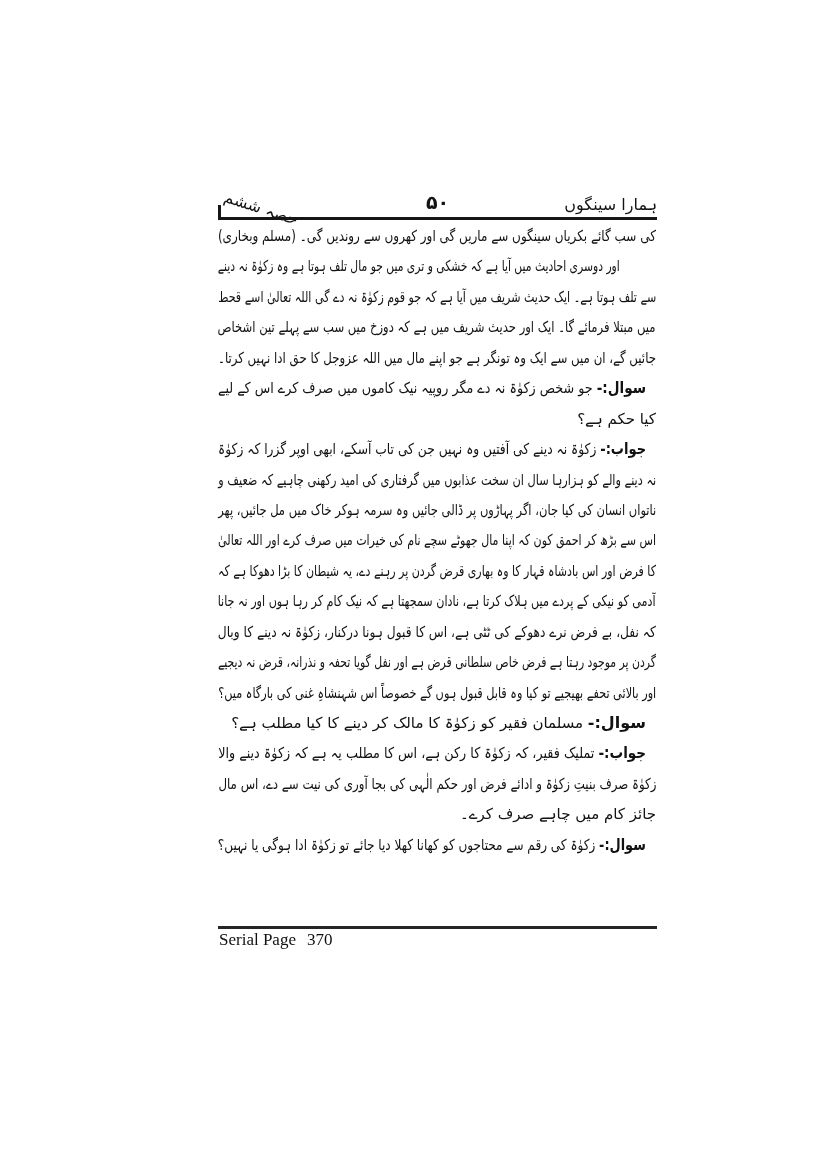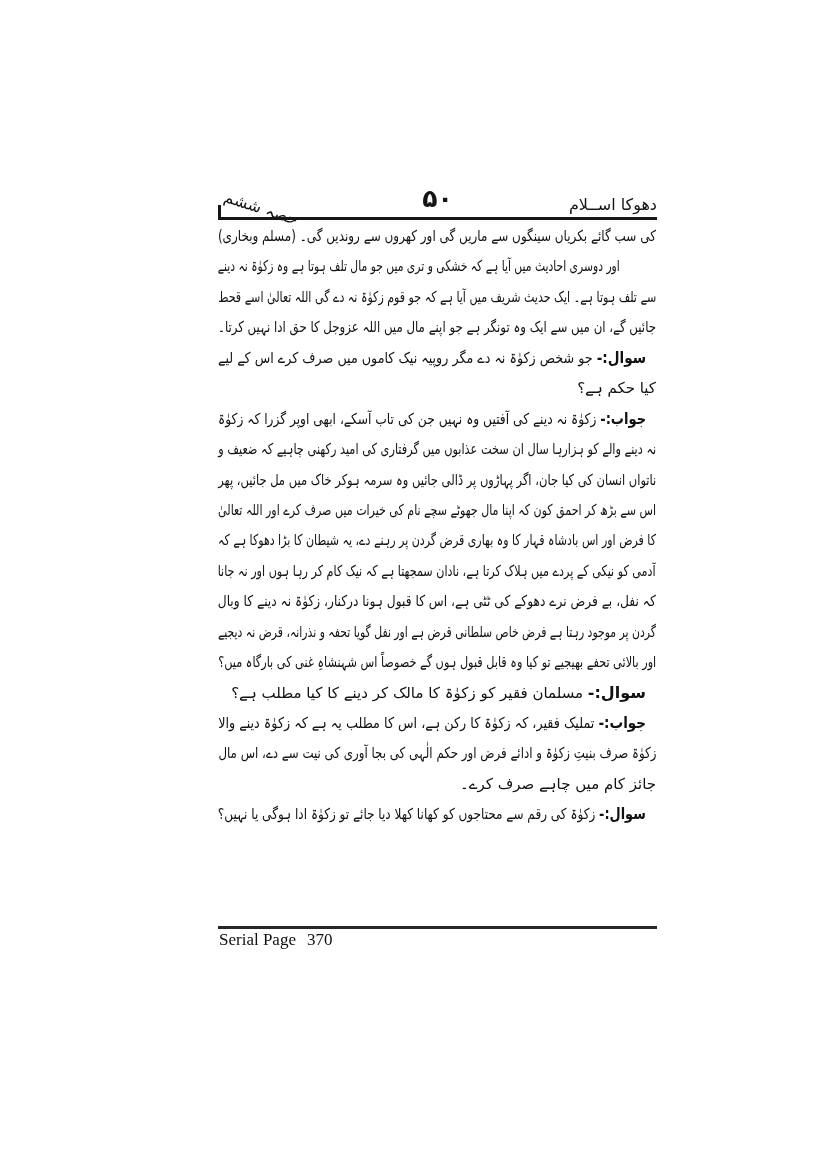--- a/index.html
+++ b/index.html
@@ -8,21 +8,21 @@
     font-family:"DejaVu Sans",sans-serif;color:#141414;overflow:hidden;
   }
   
   .hdr{position:absolute;left:218px;top:178px;width:439px;height:39px;direction:rtl;}
   .hdr .title{
     position:absolute;right:0;bottom:3px;font-size:16px;letter-spacing:0;
     white-space:nowrap;
   }
   .hdr .pnum{
     position:absolute;left:50%;bottom:4px;transform:translateX(-50%);
-    font-size:25px;font-weight:bold;white-space:nowrap;
+    font-size:19px;font-weight:bold;white-space:nowrap;
   }
   .hdr .section{
     position:absolute;left:2px;bottom:0px;font-size:16px;white-space:nowrap;
     transform:rotate(18deg);transform-origin:50% 100%;
   }
   .hrule{position:absolute;left:218px;top:217px;width:439px;height:2.5px;background:#161616;}
   .hrule .tick{position:absolute;left:0;top:-12px;width:2.5px;height:12px;background:#161616;}
   
   .lines{
     position:absolute;left:218px;top:221px;width:438px;direction:rtl;
@@ -42,32 +42,33 @@
   .serial{
     position:absolute;left:219px;top:930px;font-family:"Liberation Serif",serif;
     font-size:17px;color:#101010;white-space:nowrap;
   }
   .serial .num{margin-left:11px;}
 </style>
 </head>
 <body>
 
 <header class="hdr">
-  <span class="title">دھوکا اســلام</span>
+  <span class="title">ہمارا سینگوں</span>
   <span class="pnum">۵۰</span>
   <span class="section">حصہ ششم</span>
 </header>
 <div class="hrule">
   <span class="tick"></span>
 </div>
 
 <main class="lines">
   <div class="line end"><span class="lt" style="transform: scaleX(0.799452);"><span>کی سب گائے بکریاں سینگوں سے ماریں گی اور کھروں سے روندیں گی۔ (مسلم وبخاری)</span></span></div>
   <div class="line fill ind-lg"><span class="lt" style="transform: scaleX(0.716897);"><span>اور دوسری احادیث میں آیا ہے کہ خشکی و تری میں جو مال تلف ہوتا ہے وہ زکوٰۃ نہ دینے</span></span></div>
   <div class="line fill"><span class="lt" style="transform: scaleX(0.737122);"><span>سے تلف ہوتا ہے۔ ایک حدیث شریف میں آیا ہے کہ جو قوم زکوٰۃ نہ دے گی اللہ تعالیٰ اسے قحط</span></span></div>
+  <div class="line fill"><span class="lt" style="transform: scaleX(0.773105);"><span>میں مبتلا فرمائے گا۔ ایک اور حدیث شریف میں ہے کہ دوزخ میں سب سے پہلے تین اشخاص</span></span></div>
   <div class="line end"><span class="lt" style="transform: scaleX(0.784924);"><span>جائیں گے، ان میں سے ایک وہ تونگر ہے جو اپنے مال میں اللہ عزوجل کا حق ادا نہیں کرتا۔</span></span></div>
   <div class="line fill ind-sm"><span class="lt" style="transform: scaleX(0.847577);"><b>سوال:-</b> <span>جو شخص زکوٰۃ نہ دے مگر روپیہ نیک کاموں میں صرف کرے اس کے لیے</span></span></div>
   <div class="line end"><span class="lt"><span>کیا حکم ہے؟</span></span></div>
   <div class="line fill ind-sm"><span class="lt" style="transform: scaleX(0.816672);"><b>جواب:-</b> <span>زکوٰۃ نہ دینے کی آفتیں وہ نہیں جن کی تاب آسکے، ابھی اوپر گزرا کہ زکوٰۃ</span></span></div>
   <div class="line fill"><span class="lt" style="transform: scaleX(0.754908);"><span>نہ دینے والے کو ہزارہا سال ان سخت عذابوں میں گرفتاری کی امید رکھنی چاہیے کہ ضعیف و</span></span></div>
   <div class="line fill"><span class="lt" style="transform: scaleX(0.766761);"><span>ناتواں انسان کی کیا جان، اگر پہاڑوں پر ڈالی جائیں وہ سرمہ ہوکر خاک میں مل جائیں، پھر</span></span></div>
   <div class="line fill"><span class="lt" style="transform: scaleX(0.735999);"><span>اس سے بڑھ کر احمق کون کہ اپنا مال جھوٹے سچے نام کی خیرات میں صرف کرے اور اللہ تعالیٰ</span></span></div>
   <div class="line fill"><span class="lt" style="transform: scaleX(0.734957);"><span>کا فرض اور اس بادشاہ قہار کا وہ بھاری قرض گردن پر رہنے دے، یہ شیطان کا بڑا دھوکا ہے کہ</span></span></div>
   <div class="line fill"><span class="lt" style="transform: scaleX(0.744068);"><span>آدمی کو نیکی کے پردے میں ہلاک کرتا ہے، نادان سمجھتا ہے کہ نیک کام کر رہا ہوں اور نہ جانا</span></span></div>
   <div class="line fill"><span class="lt" style="transform: scaleX(0.814481);"><span>کہ نفل، بے فرض نرے دھوکے کی ٹٹی ہے، اس کا قبول ہونا درکنار، زکوٰۃ نہ دینے کا وبال</span></span></div>

